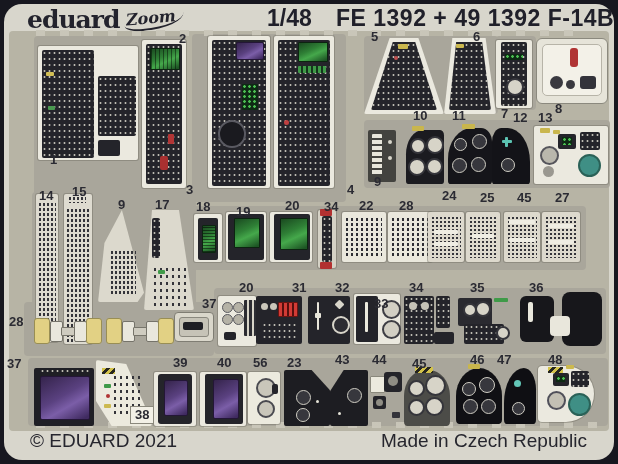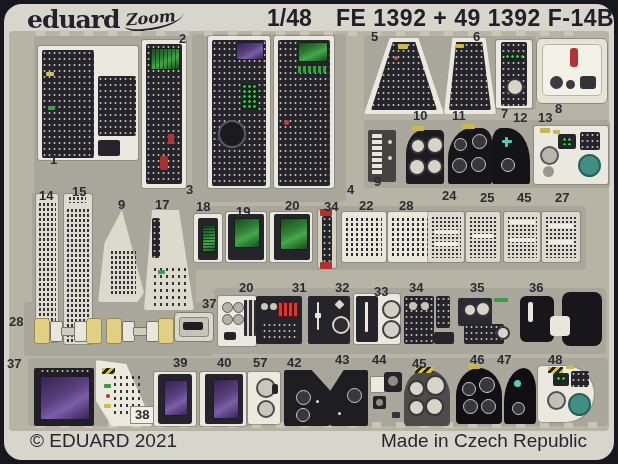--- a/index.html
+++ b/index.html
@@ -440,30 +440,30 @@
 <span class="lbl" style="left:399px;top:198px">28</span>
 <span class="lbl" style="left:442px;top:188px">24</span>
 <span class="lbl" style="left:480px;top:190px">25</span>
 <span class="lbl" style="left:517px;top:190px">45</span>
 <span class="lbl" style="left:555px;top:190px">27</span>
 <span class="lbl" style="left:9px;top:314px">28</span>
 <span class="lbl" style="left:202px;top:296px">37</span>
 <span class="lbl" style="left:239px;top:280px">20</span>
 <span class="lbl" style="left:292px;top:280px">31</span>
 <span class="lbl" style="left:335px;top:280px">32</span>
-<span class="lbl" style="left:374px;top:284px">33</span>
+<span class="lbl" style="left:374px;top:296px">33</span>
 <span class="lbl" style="left:409px;top:280px">34</span>
 <span class="lbl" style="left:470px;top:280px">35</span>
 <span class="lbl" style="left:529px;top:280px">36</span>
 <span class="lbl" style="left:7px;top:356px">37</span>
 <span class="lbl" style="left:130px;top:406px;background:#f2f0e6;border:1px solid #8a887c;padding:0 4px 1px 4px">38</span>
 <span class="lbl" style="left:173px;top:355px">39</span>
 <span class="lbl" style="left:217px;top:355px">40</span>
-<span class="lbl" style="left:253px;top:355px">57</span>
-<span class="lbl" style="left:287px;top:355px">42</span>
+<span class="lbl" style="left:253px;top:355px">56</span>
+<span class="lbl" style="left:287px;top:355px">23</span>
 <span class="lbl" style="left:335px;top:352px">43</span>
 <span class="lbl" style="left:372px;top:352px">44</span>
 <span class="lbl" style="left:412px;top:356px">45</span>
 <span class="lbl" style="left:470px;top:352px">46</span>
 <span class="lbl" style="left:497px;top:352px">47</span>
 <span class="lbl" style="left:548px;top:352px">48</span>
 
 <div class="copy">© EDUARD 2021</div>
 <div class="made">Made in Czech Republic</div>
 

